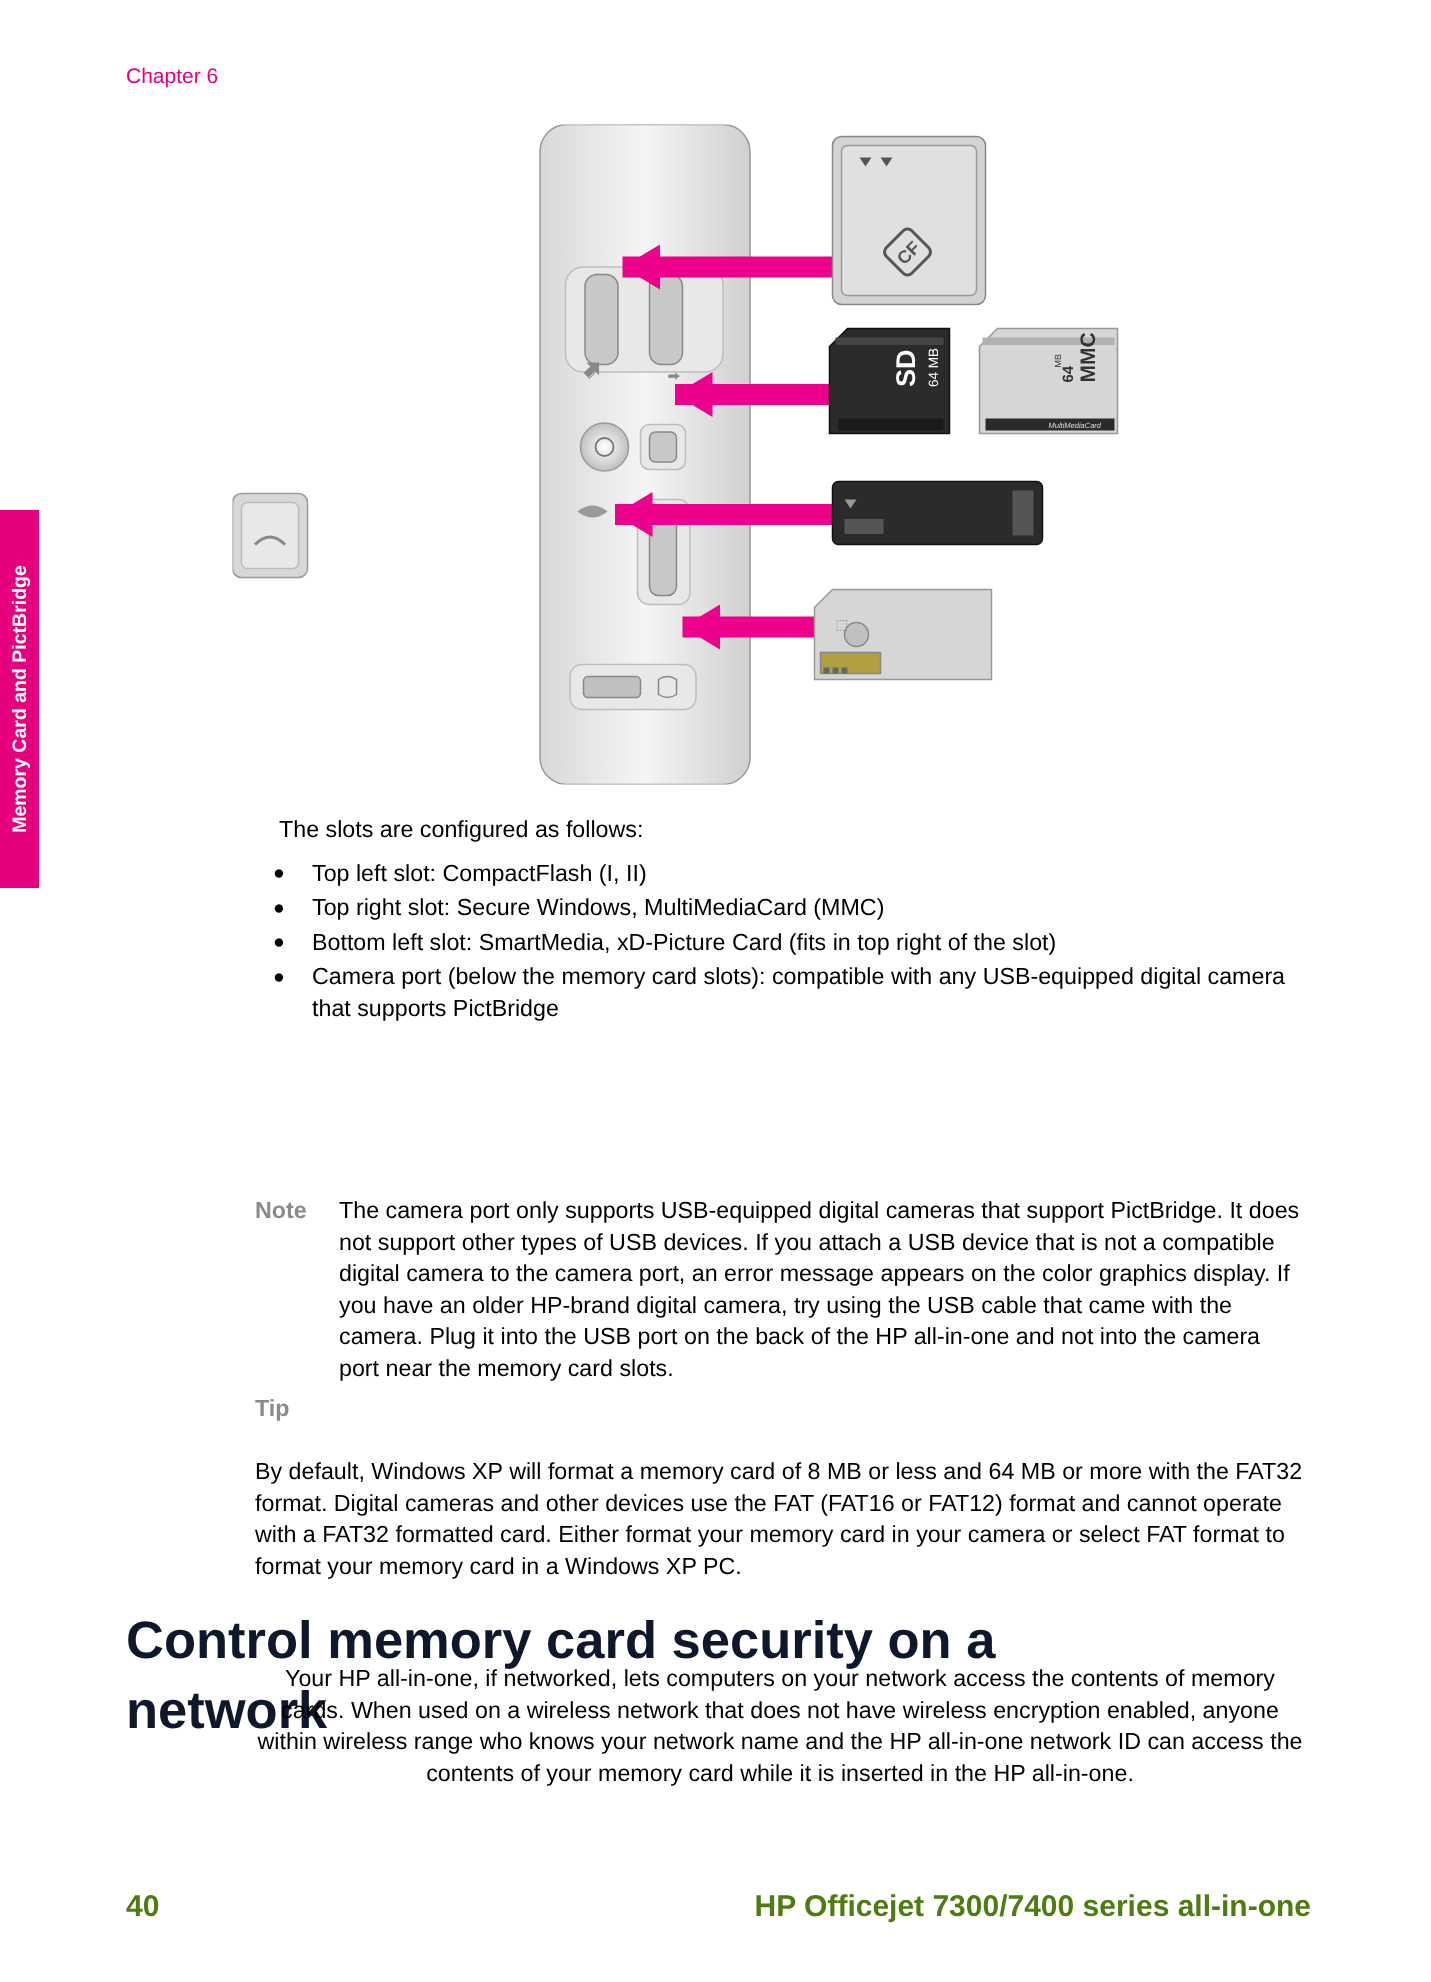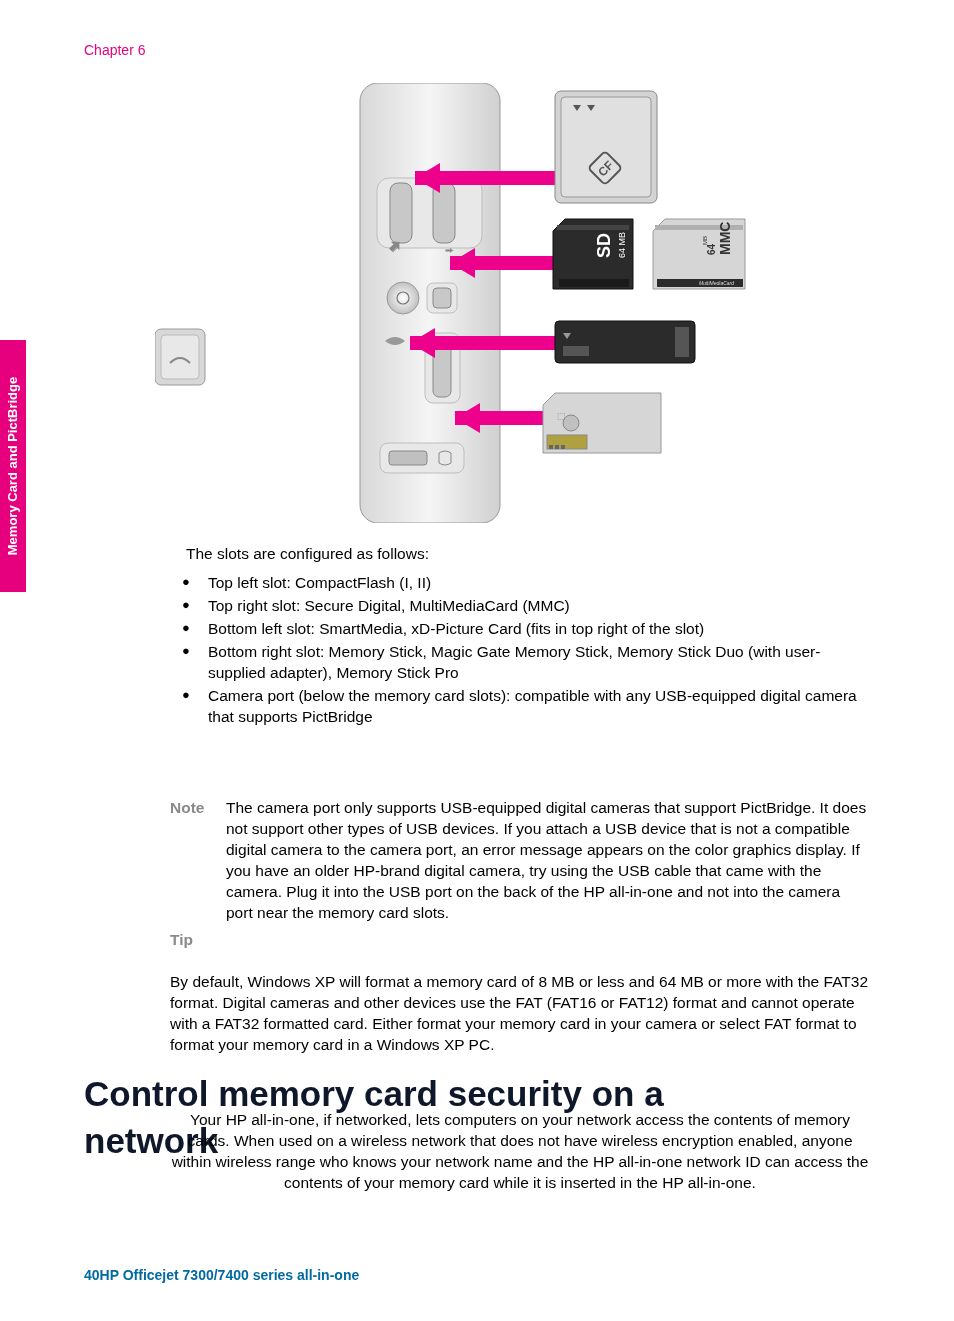--- a/index.html
+++ b/index.html
@@ -121,23 +121,23 @@
     top: 1110px;
     width: 700px;
     text-align: center;
   }
   .footer {
     position: absolute;
     bottom: 36px;
     left: 84px;
     width: 790px;
     display: flex;
-    justify-content: flex-start;
-    color: #0369a1;
-    font-size: 14px;
+    justify-content: space-between;
+    color: #4d7c0f;
+    font-size: 20px;
     font-weight: bold;
   }
 </style>
 </head>
 <body>
 
 <div class="page">
 
   <div class="chapter-header">Chapter 6</div>
 
@@ -251,23 +251,22 @@
       <rect x="6" y="252" width="38" height="44" rx="4" fill="#e8e8e8" stroke="#bbb"></rect>
       <path d="M15 280 q10 -10 20 0" fill="none" stroke="#888" stroke-width="2"></path>
     </svg>
   </div>
 
   <div class="body-text intro">The slots are configured as follows:</div>
 
   <div class="bullets">
     <ul>
       <li>Top left slot: CompactFlash (I, II)</li>
-      <li>Top right slot: Secure Digital, MultiMediaCard (MMC)</li>
+      <li>Top right slot: Secure Windows, MultiMediaCard (MMC)</li>
       <li>Bottom left slot: SmartMedia, xD-Picture Card (fits in top right of the slot)</li>
-      <li>Bottom right slot: Memory Stick, Magic Gate Memory Stick, Memory Stick Duo (with user-supplied adapter), Memory Stick Pro</li>
       <li>Camera port (below the memory card slots): compatible with any USB-equipped digital camera that supports PictBridge</li>
     </ul>
   </div>
 
   <div class="note-block">
     <div class="note-label">Note</div>
     <div class="note-text">The camera port only supports USB-equipped digital cameras that support PictBridge. It does not support other types of USB devices. If you attach a USB device that is not a compatible digital camera to the camera port, an error message appears on the color graphics display. If you have an older HP-brand digital camera, try using the USB cable that came with the camera. Plug it into the USB port on the back of the HP all-in-one and not into the camera port near the memory card slots.</div>
   </div>
 
   <div class="tip-block">

